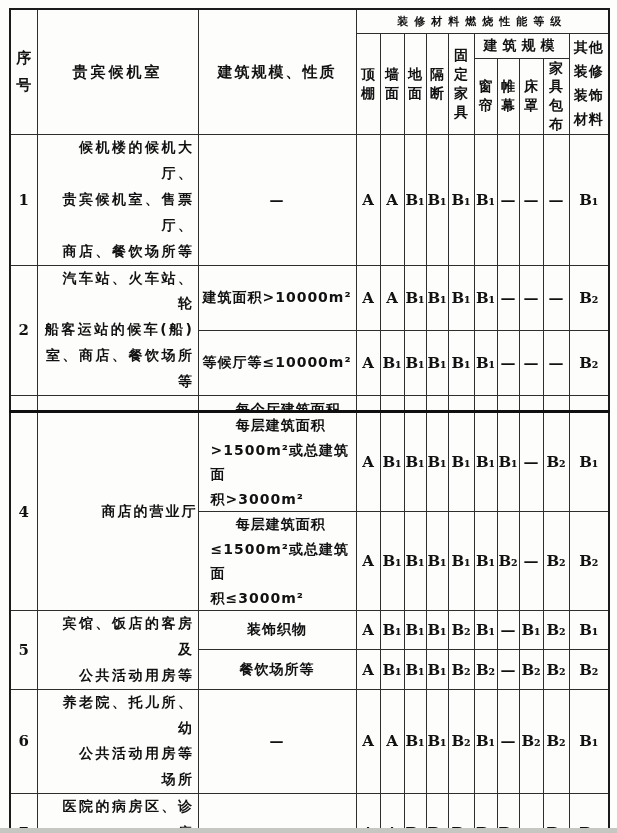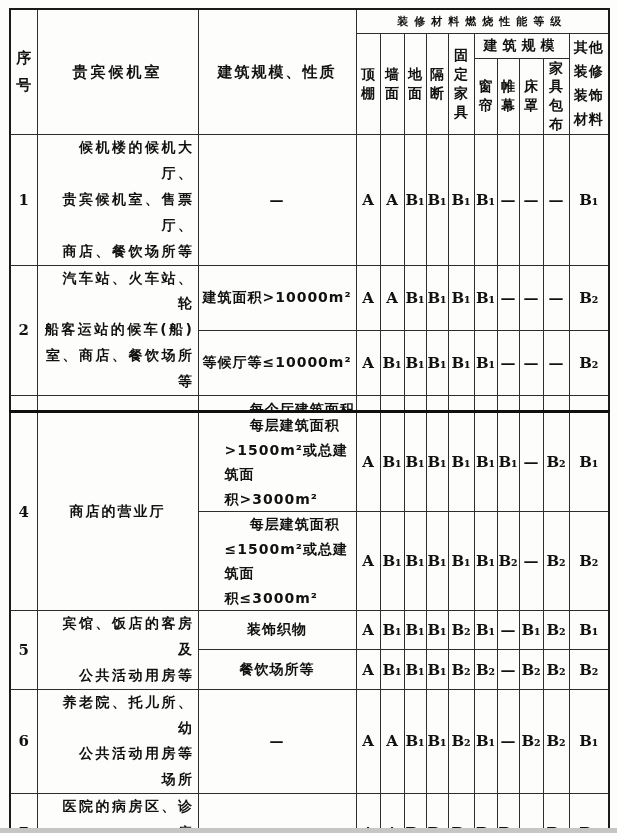--- a/index.html
+++ b/index.html
@@ -22,23 +22,23 @@
   .fabric-h{letter-spacing:5px;font-size:14px;}
   .vert{white-space:pre-line;line-height:1.35;font-size:14px;}
   .other-h{white-space:pre-line;line-height:1.7;font-size:14px;letter-spacing:1px;}
   td{font-size:14px;}
   .seq{text-align:center;font-family:"DejaVu Serif","Liberation Serif",serif;font-weight:bold;font-size:15px;}
   .place{
     white-space:pre-line;text-align:right;padding:0 3px 0 7px;
     letter-spacing:2.5px;line-height:1.85;text-indent:1em;
     font-size:14px;font-weight:bold;
   }
-  .place.center{text-align:center;text-indent:0;padding:0;letter-spacing:2px;}
+  .place.center{text-align:right;text-indent:0;padding:0;letter-spacing:2px;}
   .scale{text-align:center;font-weight:bold;letter-spacing:1px;}
-  .scale.multi{text-align:left;white-space:pre-line;padding-left:26px;text-indent:1.8em;line-height:1.75;}
+  .scale.multi{text-align:left;white-space:pre-line;padding-left:12px;text-indent:1.8em;line-height:1.75;}
   .val{text-align:center;font-family:"DejaVu Serif","Liberation Serif",serif;font-weight:bold;font-size:15px;}
   .bottom-shadow{position:absolute;left:0;right:0;bottom:0;height:5px;background:#c6c6c3;}
 </style>
 </head>
 <body>
 
 <div class="page">
   <table id="t1">
       <colgroup>
         <col style="width: 27px;">

